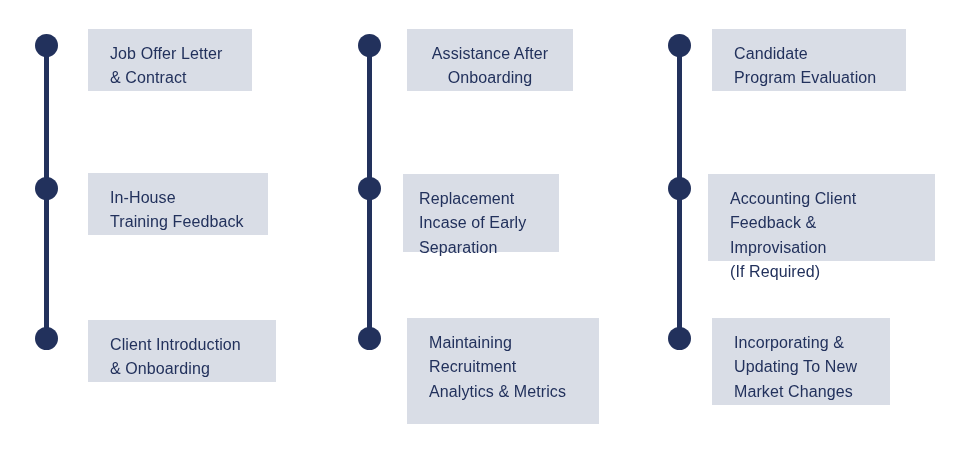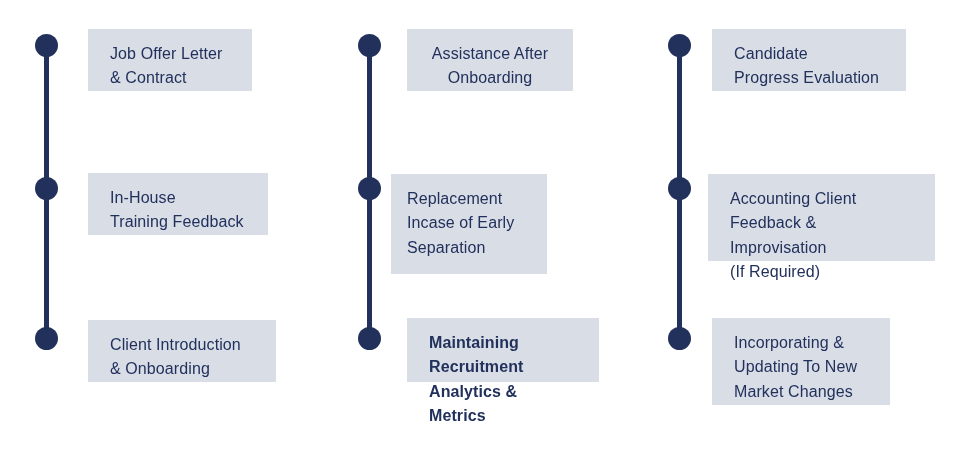--- a/index.html
+++ b/index.html
@@ -73,33 +73,33 @@
       <div class="node" style="left: 35px; top: 326.5px;"></div>
       <div class="plate" style="left: 88px; top: 320px; width: 188px; height: 62px;">Client Introduction
 &amp; Onboarding</div>
     </div>
     <div class="column" style="left: 0px;">
       <div class="rail" style="left: 367px; top: 45px; height: 293px; width: 5px;"></div>
       <div class="node" style="left: 358px; top: 33.5px;"></div>
       <div class="plate" style="left: 407px; top: 29px; width: 166px; height: 62px; text-align: center;">Assistance After
 Onboarding</div>
       <div class="node" style="left: 358px; top: 176.5px;"></div>
-      <div class="plate" style="left: 391px; top: 174px; width: 156px; height: 100px; padding-left: 16px;">Replacement
+      <div class="plate" style="left: 403px; top: 174px; width: 156px; height: 78px; padding-left: 16px;">Replacement
 Incase of Early
 Separation</div>
       <div class="node" style="left: 358px; top: 326.5px;"></div>
-      <div class="plate" style="left: 407px; top: 318px; width: 192px; height: 64px; font-weight: bold;">Maintaining
+      <div class="plate" style="left: 407px; top: 318px; width: 192px; height: 106px;">Maintaining
 Recruitment
 Analytics &amp; Metrics</div>
     </div>
     <div class="column" style="left: 0px;">
       <div class="rail" style="left: 677px; top: 45px; height: 293px; width: 5px;"></div>
       <div class="node" style="left: 668px; top: 33.5px;"></div>
       <div class="plate" style="left: 712px; top: 29px; width: 194px; height: 62px;">Candidate
-Progress Evaluation</div>
+Program Evaluation</div>
       <div class="node" style="left: 668px; top: 176.5px;"></div>
       <div class="plate" style="left: 708px; top: 174px; width: 227px; height: 87px;">Accounting Client
 Feedback &amp; Improvisation
 (If Required)</div>
       <div class="node" style="left: 668px; top: 326.5px;"></div>
       <div class="plate" style="left: 712px; top: 318px; width: 178px; height: 87px;">Incorporating &amp;
 Updating To New
 Market Changes</div>
     </div>
   </div>

